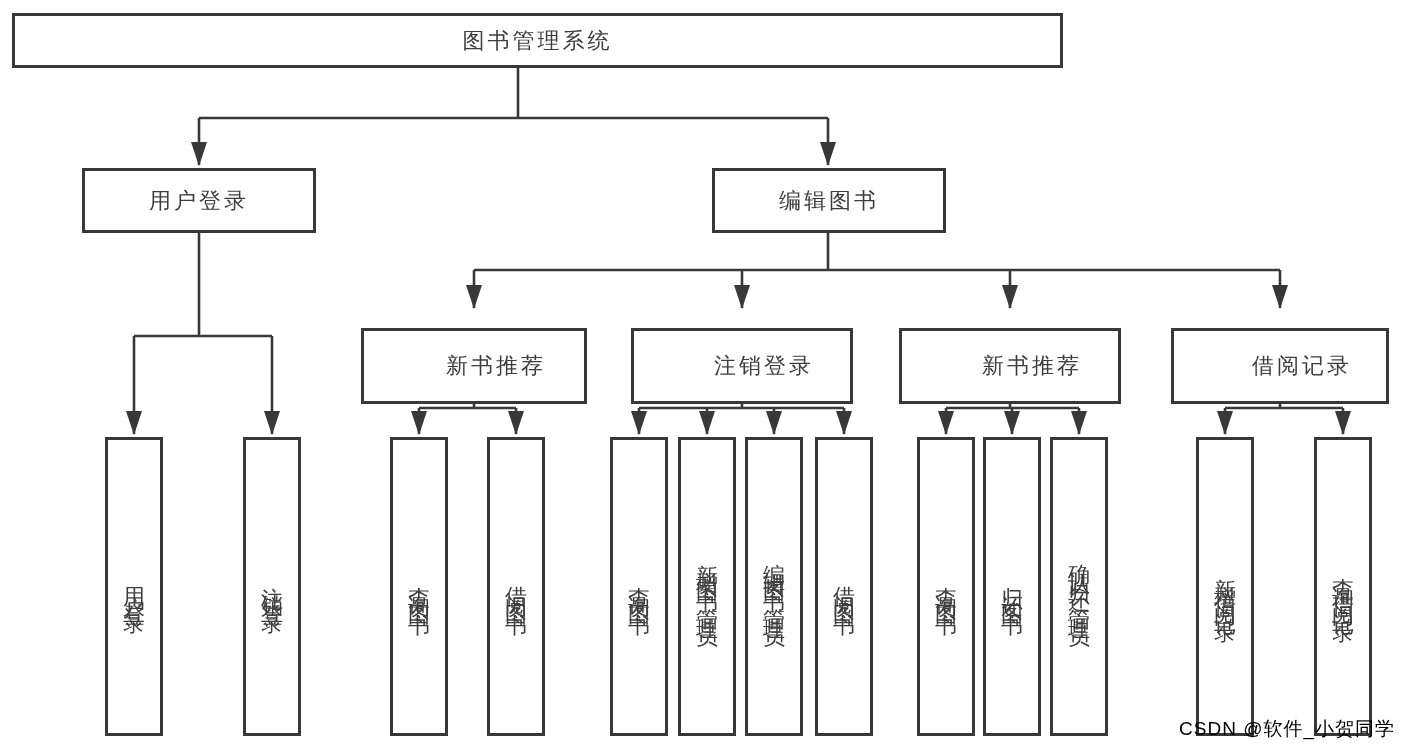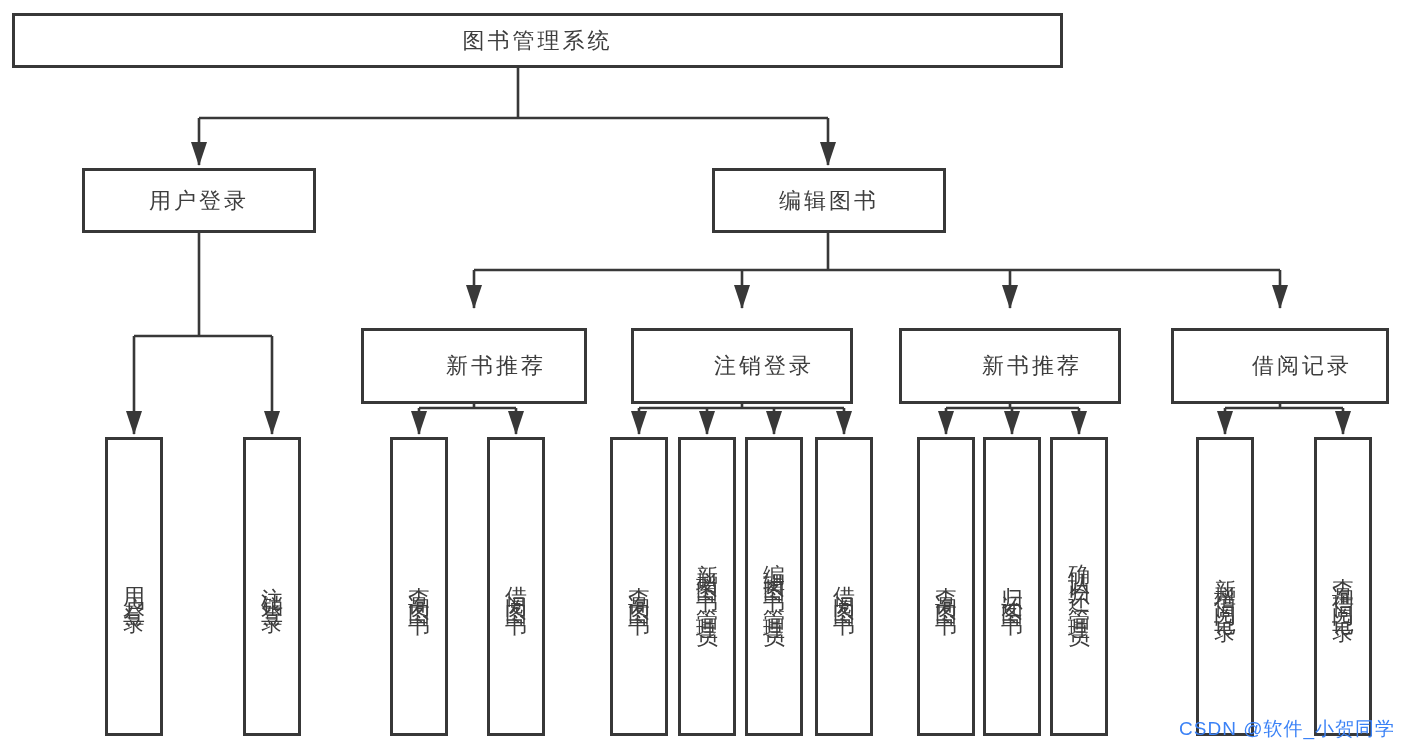--- a/index.html
+++ b/index.html
@@ -31,21 +31,21 @@
     writing-mode:vertical-rl;
     text-orientation:mixed;
     font-size:22px;
     letter-spacing:9px;
   }
   #watermark{
     position:absolute;
     right:10px;top:716px;
     font-size:19px;
     letter-spacing:1px;
-    color:#3b82f6;
+    color:#000000;
     margin-left:32px;
   }
 </style>
 </head>
 <body>
 
 <div id="canvas">
 
   <svg id="connectors" viewBox="0 0 1405 747" xmlns="http://www.w3.org/2000/svg">
     <defs>

